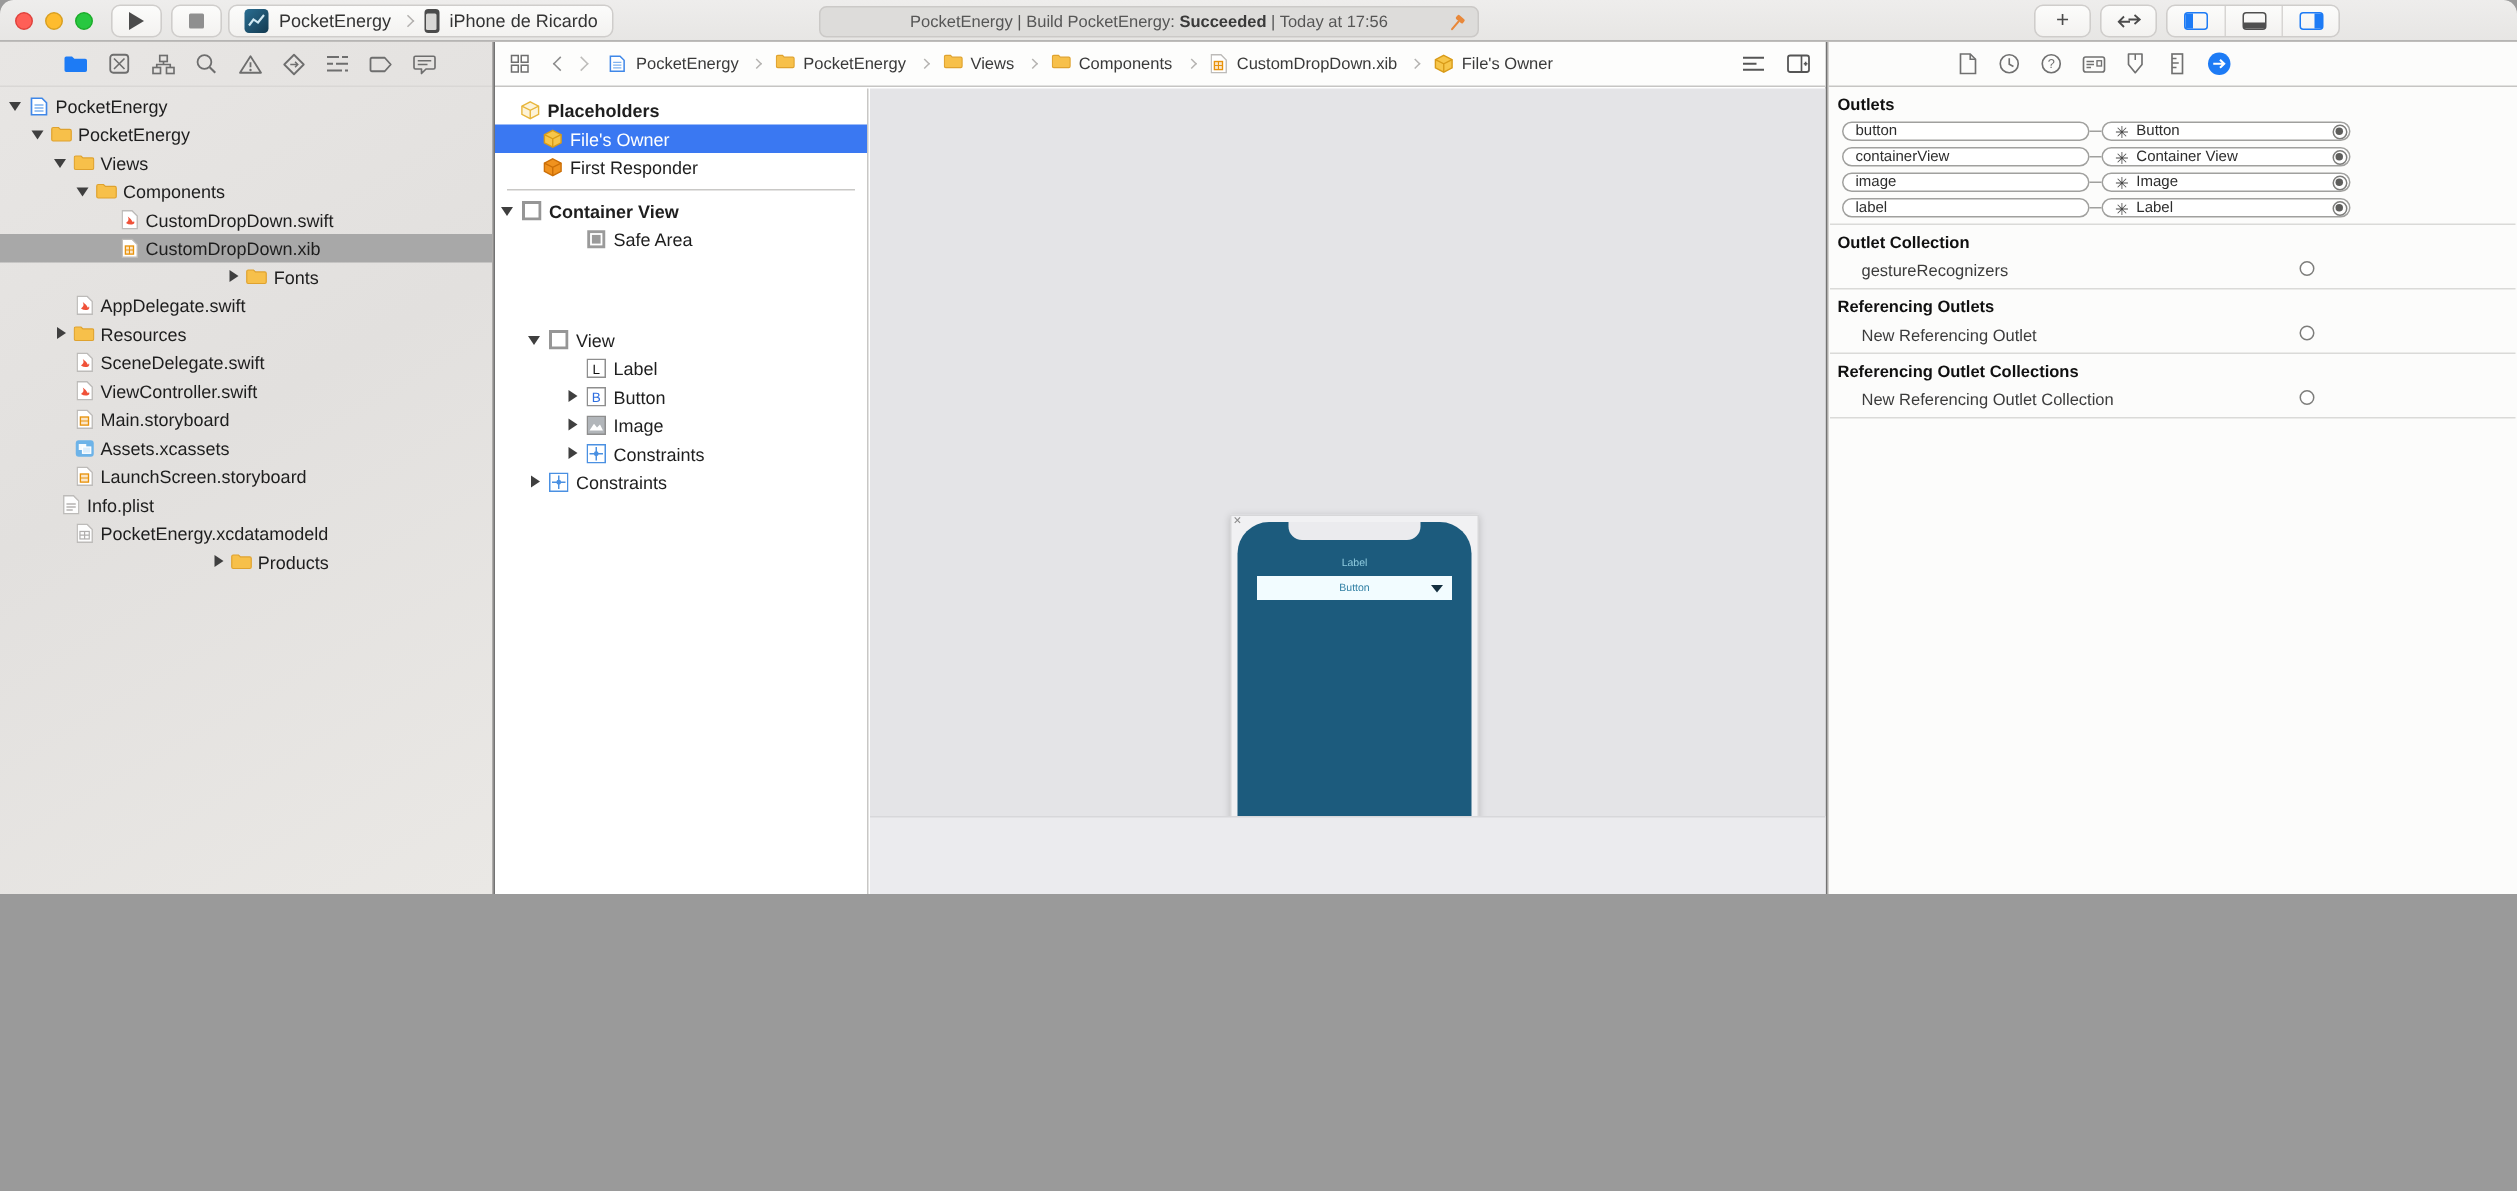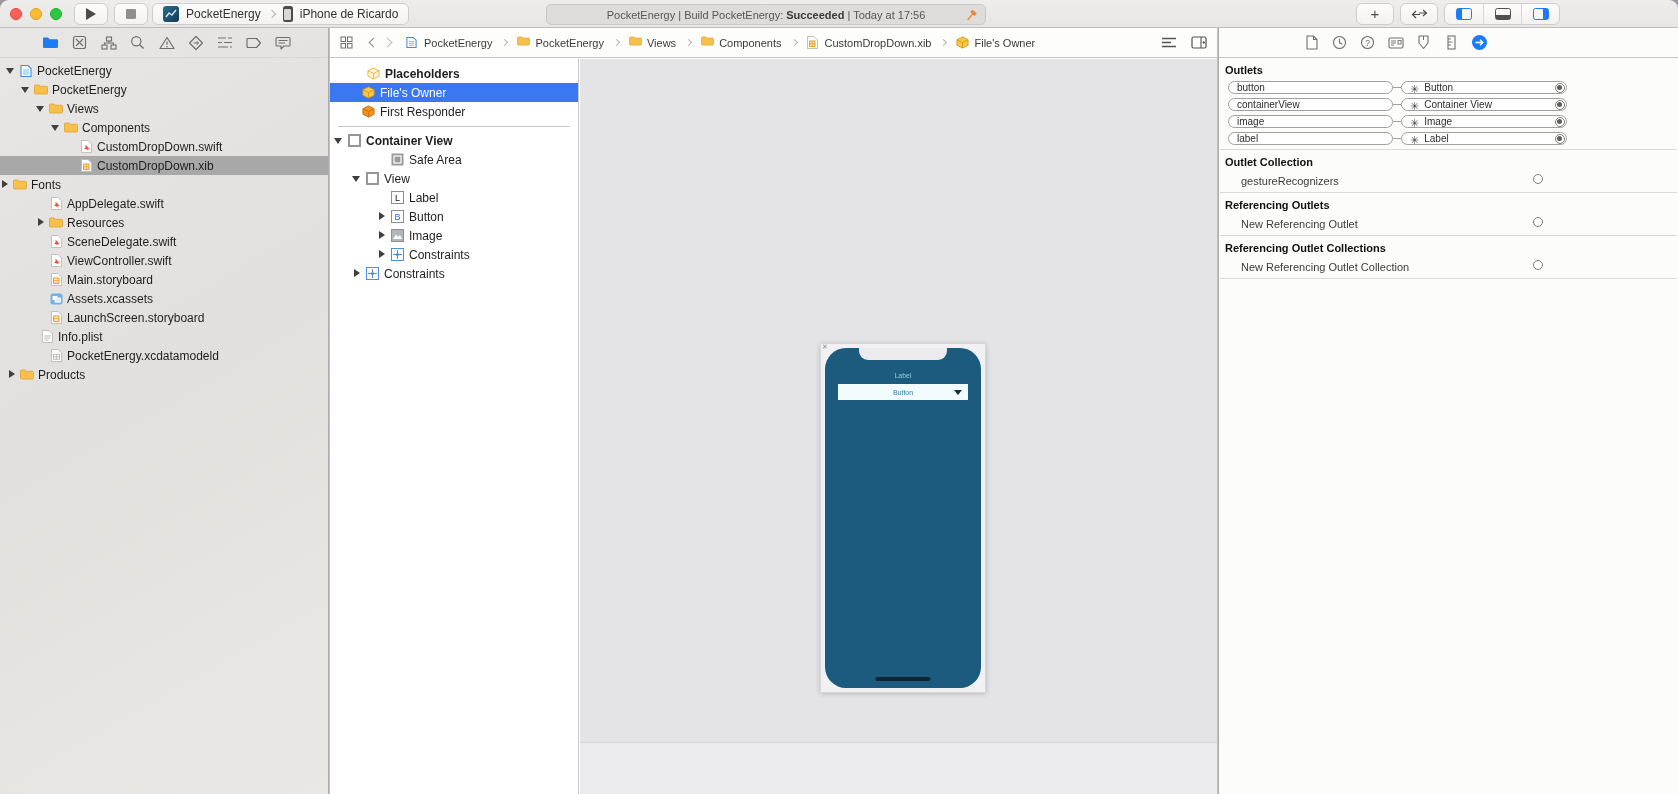--- a/index.html
+++ b/index.html
@@ -1,18 +1,18 @@
 <!DOCTYPE html>
 <html><head>
 <meta charset="utf-8">
 <style>
   * { box-sizing: border-box; }
   html,body { margin:0; padding:0; background:#9a9a9a; }
   body { font-family:"Liberation Sans", sans-serif; }
-  .window { position:relative; width:1678px; height:794px; background:#c4b5fd; overflow:hidden; border-radius:9px 9px 0 0; }
+  .window { position:relative; width:1678px; height:596px; background:#737373; overflow:hidden; border-radius:9px 9px 0 0; }
 
   
   .toolbar { position:absolute; top:0; left:0; right:0; height:28px;
     background:linear-gradient(#eeedec,#e7e6e4); border-bottom:1px solid #bfbdbb; }
   .traffic { position:absolute; left:10px; top:8px; display:flex; gap:8px; }
   .tl { width:12px; height:12px; border-radius:50%; }
   .tl.red { background:#ff5f57; border:1px solid #e0443e; }
   .tl.yellow { background:#febc2e; border:1px solid #d9a022; }
   .tl.green { background:#28c840; border:1px solid #1dad2b; }
   .tbtn { position:absolute; top:3px; height:22px; border:1px solid #cfcdcb; border-radius:6px;
@@ -288,21 +288,21 @@
         <span class="tri"></span>
         <span class="fic">
             <svg width="11" height="13" viewBox="0 0 11 13">
               <path d="M0.5 0.5 H7 L10.5 4 V12.5 H0.5 Z" fill="#fff" stroke="#bdbbb9" stroke-width="0.9"></path>
               <rect x="2.6" y="5" width="5.4" height="5.4" fill="#fbe6c8" stroke="#e8930c" stroke-width="0.9"></rect>
               <path d="M2.6 7.7 H8 M5.3 5 V10.4" stroke="#e8930c" stroke-width="0.7"></path>
             </svg>
           </span>
         <span>CustomDropDown.xib</span>
       </div>
-      <div class="trow" style="">
+      <div class="trow" style="padding-left:36px;justify-content:center;">
         <span class="tri closed"></span>
         <span class="fic">
             <svg width="14" height="11" viewBox="0 0 14 11">
               <path d="M0.5 2 Q0.5 1 1.5 1 H5 L6.3 2.3 H12.5 Q13.5 2.3 13.5 3.3 V9 Q13.5 10 12.5 10 H1.5 Q0.5 10 0.5 9 Z" fill="#f7c04a" stroke="#dfa22e" stroke-width="0.8"></path>
             </svg>
           </span>
         <span>Fonts</span>
       </div>
       <div class="trow" style="padding-left:36px;">
         <span class="tri"></span>
@@ -390,21 +390,21 @@
         <span class="tri"></span>
         <span class="fic">
             <svg width="11" height="13" viewBox="0 0 11 13">
               <path d="M0.5 0.5 H7 L10.5 4 V12.5 H0.5 Z" fill="#fdfdfd" stroke="#bdbbb9" stroke-width="0.9"></path>
               <rect x="2.3" y="5.3" width="6.2" height="5" fill="none" stroke="#b0aead" stroke-width="0.8"></rect>
               <path d="M2.3 7.8 H8.5 M5.4 5.3 V10.3" stroke="#b0aead" stroke-width="0.8"></path>
             </svg>
           </span>
         <span>PocketEnergy.xcdatamodeld</span>
       </div>
-      <div class="trow" style="padding-left:7px;">
+      <div class="trow" style="padding-left:32px;justify-content:center;">
         <span class="tri closed"></span>
         <span class="fic">
             <svg width="14" height="11" viewBox="0 0 14 11">
               <path d="M0.5 2 Q0.5 1 1.5 1 H5 L6.3 2.3 H12.5 Q13.5 2.3 13.5 3.3 V9 Q13.5 10 12.5 10 H1.5 Q0.5 10 0.5 9 Z" fill="#f7c04a" stroke="#dfa22e" stroke-width="0.8"></path>
             </svg>
           </span>
         <span>Products</span>
       </div>
     </div>
   </div>
@@ -485,21 +485,21 @@
         <svg width="16" height="13" viewBox="0 0 16 13">
             <rect x="1" y="1" width="14" height="11" rx="1.5" stroke="#555" fill="none" stroke-width="1.2"></rect>
             <path d="M10 1 V12 M11.5 6.5 H14 M12.75 5.2 V7.8" stroke="#555" stroke-width="1.1"></path>
           </svg>
       </div>
     </div>
 
     <div class="editor-body">
 
       <div class="outline">
-        <div class="orow" style="padding-left:16px;margin-left:20px;">
+        <div class="orow" style="padding-left:16px;">
           <span class="oic">
               <svg width="13" height="13" viewBox="0 0 14 14">
                 <path d="M7 1 L13 4 V10 L7 13 L1 10 V4 Z" fill="#fdf3d8" stroke="#e8b63c"></path>
                 <path d="M1 4 L7 7 L13 4 M7 7 V13" stroke="#e8b63c" fill="none"></path>
               </svg>
             </span>
           <span style="font-weight:bold;">Placeholders</span>
         </div>
         <div class="orow selected" style="padding-left:31px;">
           <span class="oic">
@@ -531,21 +531,21 @@
         </div>
         <div class="orow" style="padding-left:60px;">
           <span class="oic">
               <svg width="13" height="13" viewBox="0 0 13 13">
                 <rect x="0.5" y="0.5" width="12" height="12" fill="#9a9a9a"></rect>
                 <rect x="3" y="3" width="7" height="7" fill="none" stroke="#fff" stroke-width="1.2"></rect>
               </svg>
             </span>
           <span>Safe Area</span>
         </div>
-        <div class="orow" style="padding-left:22px;">
+        <div class="orow" style="padding-left:22px;margin-top:48px;">
           <span class="tri open"></span>
           <span class="oic">
               <svg width="13" height="13" viewBox="0 0 13 13">
                 <rect x="1" y="1" width="11" height="11" fill="#fff" stroke="#969696" stroke-width="2"></rect>
               </svg>
             </span>
           <span>View</span>
         </div>
         <div class="orow" style="padding-left:60px;">
           <span class="oic">

